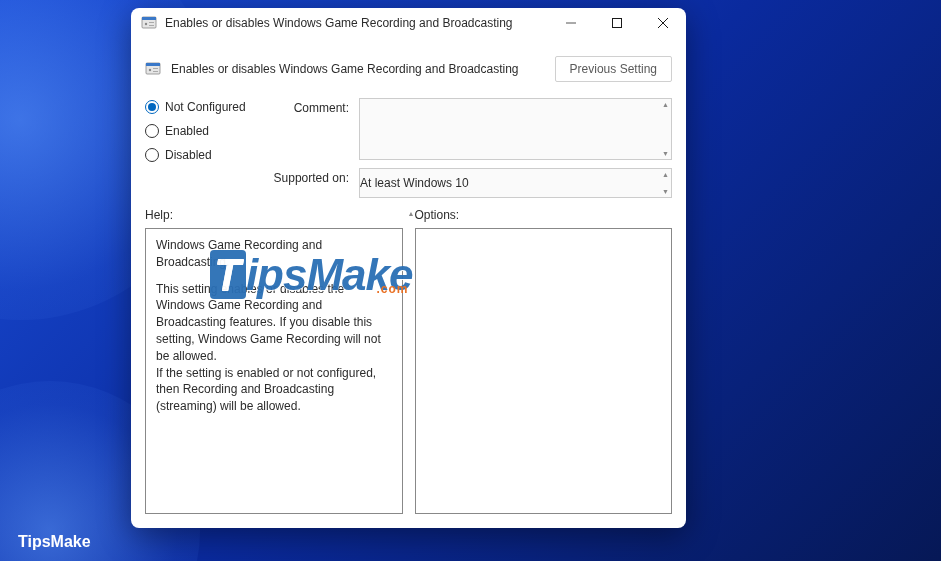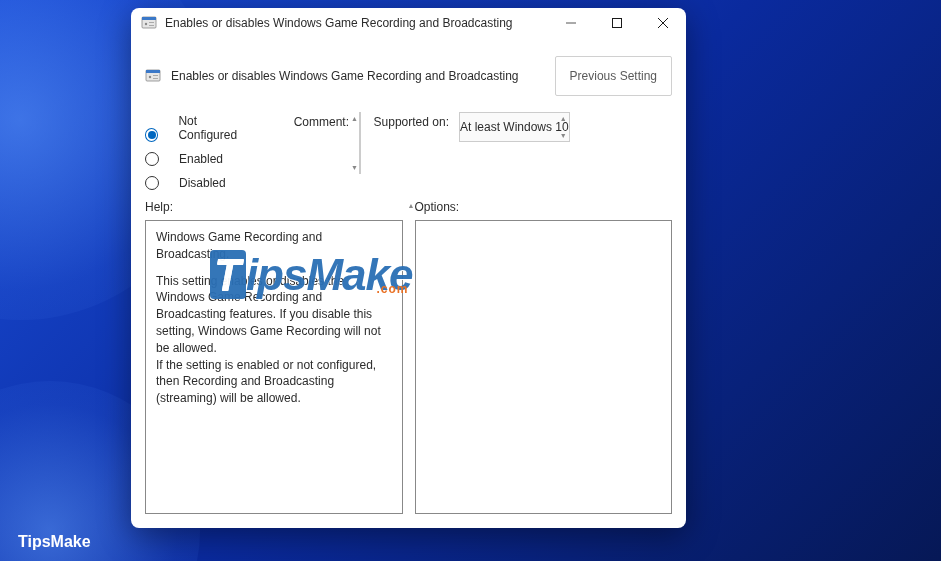--- a/index.html
+++ b/index.html
@@ -98,40 +98,40 @@
     }
     .header-title {
       flex: 1;
       color: #2c2c2c;
       font-size: 12px;
     }
     .nav-btn {
       background: #fff;
       border: 1px solid #d0d0d0;
       color: #5a5a5a;
-      padding: 12px 14px;
+      padding: 5px 14px;
       font-size: 12px;
       border-radius: 2px;
     }
     .settings-row {
       display: flex;
       gap: 14px;
       padding: 6px 0 10px 0;
     }
     .radio-col {
       width: 110px;
       display: flex;
       flex-direction: column;
       gap: 10px;
       padding-top: 2px;
     }
     .radio-item {
       display: flex;
-      align-items: flex-end;
-      gap: 20px;
+      align-items: flex-start;
+      gap: 6px;
       font-size: 12px;
       color: #2c2c2c;
     }
     .radio-circle {
       width: 14px; height: 14px;
       border: 1.5px solid #333;
       border-radius: 50%;
       display: inline-flex;
       align-items: center;
       justify-content: center;
@@ -141,21 +141,21 @@
     }
     .radio-circle.selected::after {
       content: "";
       width: 8px; height: 8px;
       background: #0067c0;
       border-radius: 50%;
     }
     .fields-col {
       flex: 1;
       display: flex;
-      flex-direction: row;
+      flex-direction: column;
       gap: 8px;
     }
     .field-row {
       display: flex;
       gap: 10px;
       align-items: flex-start;
     }
     .field-label {
       width: 80px;
       text-align: right;

